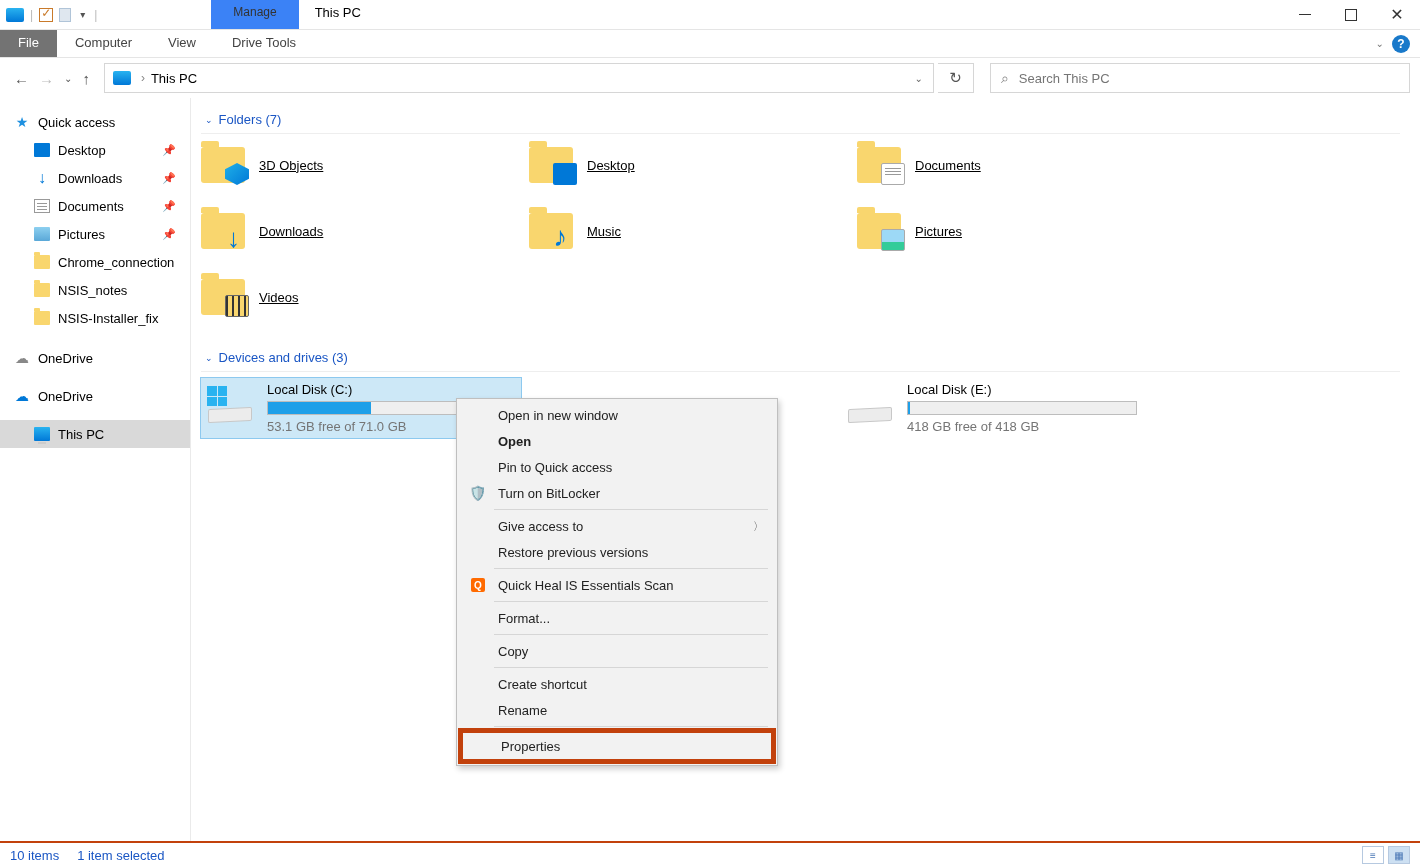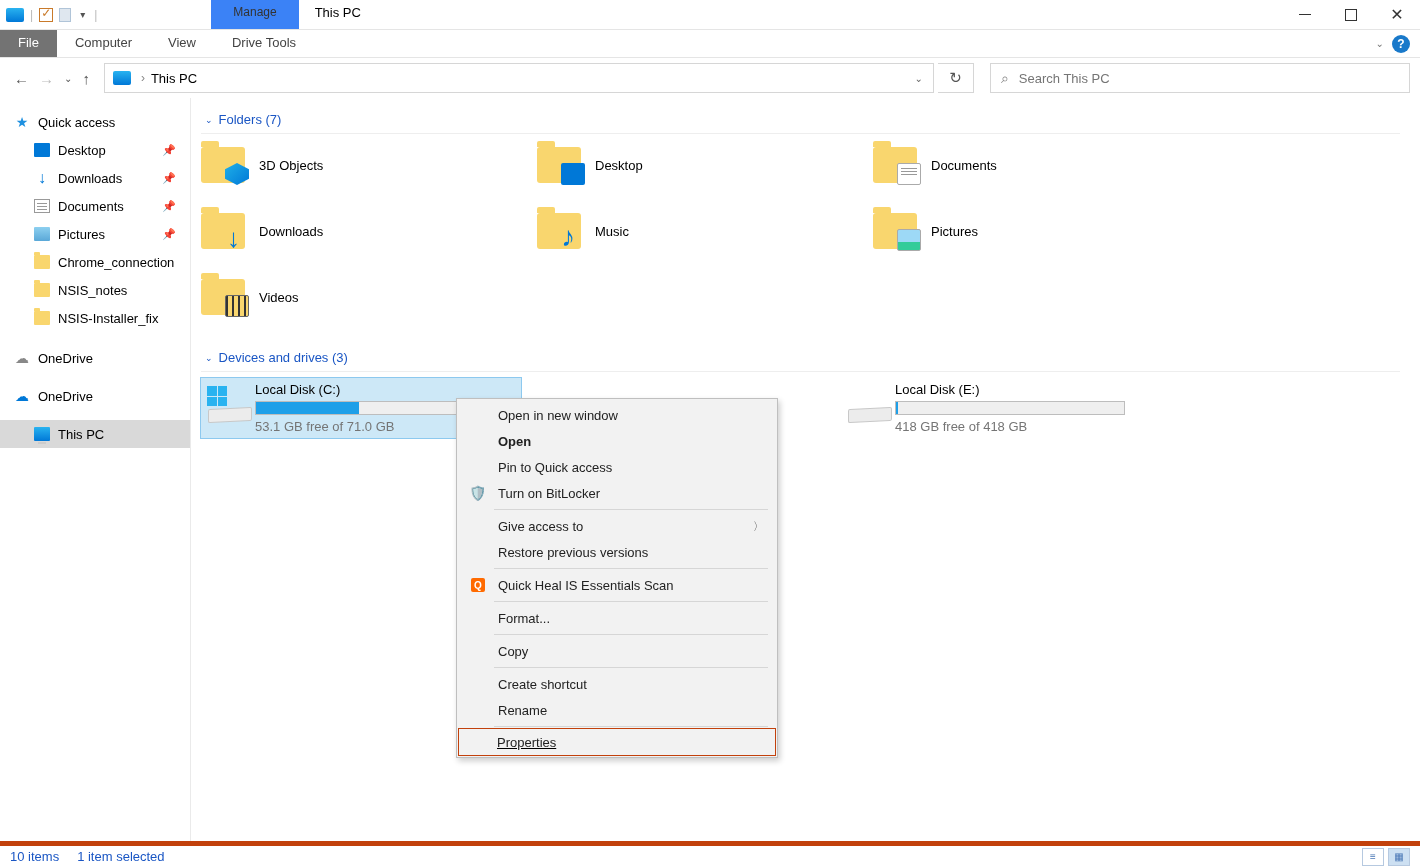--- a/index.html
+++ b/index.html
@@ -67,63 +67,63 @@
 .ic-cloud { color: #0078d7; font-size: 14px; }
 .ic-cloud.grey { color: #888; }
 .ic-pc { width: 16px; height: 11px; background: linear-gradient(#29b3f0,#0078d7); border-radius: 1px; position: relative; }
 .ic-pc::after { content: ""; position: absolute; bottom: -3px; left: 4px; width: 8px; height: 2px; background: #ccc; }
 .ic-net { width: 14px; height: 11px; background: linear-gradient(#29b3f0,#0078d7); border-radius: 1px; }
 
 .content { flex: 1; padding: 10px 0 0 10px; position: relative; border-left: 1px solid #eaeaea; }
 .section-header { font-size: 13px; color: #1a56c4; padding: 4px 0 6px 4px; display: flex; align-items: center; gap: 6px; border-bottom: 1px solid #eee; margin-bottom: 6px; margin-right: 20px; }
 .section-header .chev { font-size: 9px; }
 
-.folder-grid { display: grid; grid-template-columns: repeat(3, 320px); gap: 16px 16px; margin-bottom: 24px; }
+.folder-grid { display: grid; grid-template-columns: repeat(3, 320px); gap: 16px 8px; margin-bottom: 24px; text-decoration: underline; }
 .folder-tile { display: flex; align-items: center; gap: 14px; height: 50px; }
 .big-folder { width: 44px; height: 36px; background: #f9d66e; border-radius: 3px; position: relative; }
 .big-folder::before { content: ""; position: absolute; top: -6px; left: 0; width: 18px; height: 6px; background: #f9d66e; border-radius: 2px 2px 0 0; }
 .big-folder .overlay { position: absolute; width: 24px; height: 22px; bottom: -2px; right: -4px; border-radius: 2px; }
 .ov-3d { background: linear-gradient(135deg,#1fb0e8,#0078d7); clip-path: polygon(50% 0,100% 28%,100% 72%,50% 100%,0 72%,0 28%); }
 .ov-desk { background: #0078d7; }
 .ov-doc { background: #fff; border: 1px solid #aaa; }
 .ov-doc::after { content: ""; position: absolute; top: 4px; left: 3px; right: 3px; border-top: 1px solid #999; box-shadow: 0 3px 0 #999, 0 6px 0 #999; }
 .ov-down { background: none; }
 .ov-down::after { content: "↓"; color: #0078d7; font-size: 26px; font-weight: bold; position: absolute; top: -6px; left: 2px; }
 .ov-music { background: none; }
 .ov-music::after { content: "♪"; color: #0078d7; font-size: 28px; position: absolute; top: -8px; left: 0; }
 .ov-pic { background: linear-gradient(#9dd9f6 60%, #3c9 60%); border: 1px solid #aaa; }
 .ov-vid { background: repeating-linear-gradient(90deg,#333 0 2px,#f9d66e 2px 6px); border: 1px solid #666; width: 30px; height: 28px; bottom: 2px; right: 2px; }
 .folder-tile .lbl { font-size: 13px; }
 
 .drive-grid { display: grid; grid-template-columns: repeat(3, 320px); column-gap: 0; }
-.drive-tile { display: flex; gap: 2px; padding: 4px 6px; align-items: flex-start; }
+.drive-tile { display: flex; gap: 14px; padding: 4px 6px; align-items: flex-start; }
 .drive-tile.sel { background: #cde8f7; outline: 1px solid #8dc9ef; }
 .drive-ic { width: 46px; height: 40px; position: relative; margin-top: 4px; }
 .drive-body { width: 44px; height: 14px; background: #ececec; border: 1px solid #c8c8c8; border-radius: 2px; position: absolute; bottom: 4px; left: 1px; transform: skewY(-3deg); }
 .drive-win { position: absolute; top: 0; left: 0; width: 20px; height: 20px; display: grid; grid-template-columns: 1fr 1fr; grid-template-rows: 1fr 1fr; gap: 1px; }
 .drive-win div { background: #29b3f0; }
 .drive-info { flex: 1; }
 .drive-name { font-size: 13px; margin-bottom: 4px; }
 .drive-bar { width: 230px; height: 14px; border: 1px solid #bdbdbd; background: #efefef; position: relative; margin-bottom: 4px; }
 .drive-bar .fill { position: absolute; top: 0; left: 0; bottom: 0; background: #1e9fe8; }
 .drive-free { font-size: 13px; color: #757575; }
 
 
 .ctx-menu { position: absolute; left: 456px; top: 398px; width: 322px; background: #f2f2f2; border: 1px solid #bfbfbf; box-shadow: 2px 3px 6px rgba(0,0,0,0.2); padding: 3px; z-index: 100; }
 .ctx-item { height: 26px; display: flex; align-items: center; padding-left: 38px; position: relative; font-size: 13px; color: #222; }
 .ctx-item.bold { font-weight: 600; }
 .ctx-item .arrow { margin-left: auto; margin-right: 10px; font-size: 11px; color: #555; }
 .ctx-item .ctx-ic { position: absolute; left: 10px; width: 16px; height: 16px; display: flex; align-items: center; justify-content: center; }
 .ctx-sep { height: 1px; background: #d6d6d6; margin: 3px 6px 3px 34px; }
 .shield { font-size: 14px; }
 .qh-ic { width: 14px; height: 14px; background: #ff6a00; color: #fff; font-size: 10px; font-weight: bold; display: flex; align-items: center; justify-content: center; border-radius: 2px; }
-.ctx-highlight { border: 1px solid #c2410c; margin: -2px; text-decoration: underline; }
-
-
-.statusbar { position: absolute; bottom: 0; left: 0; right: 0; height: 26px; border-top: 5px solid #c2410c; display: flex; align-items: center; padding: 0 10px; font-size: 13px; color: #1a56c4; }
+.ctx-highlight { border: 5px solid #c2410c; margin: -2px; }
+
+
+.statusbar { position: absolute; bottom: 0; left: 0; right: 0; height: 26px; border-top: 2px solid #c2410c; display: flex; align-items: center; padding: 0 10px; font-size: 13px; color: #1a56c4; }
 .statusbar .sp { width: 18px; }
 .statusbar .view-toggles { margin-left: auto; display: flex; gap: 4px; }
 .vt { width: 22px; height: 18px; border: 1px solid #b6c9e0; display: flex; align-items: center; justify-content: center; font-size: 10px; color: #4a77b5; }
 .vt.active { background: #cde0f2; }
 </style>
 </head>
 <body>
 
 <div class="titlebar">
   <div class="qat">

